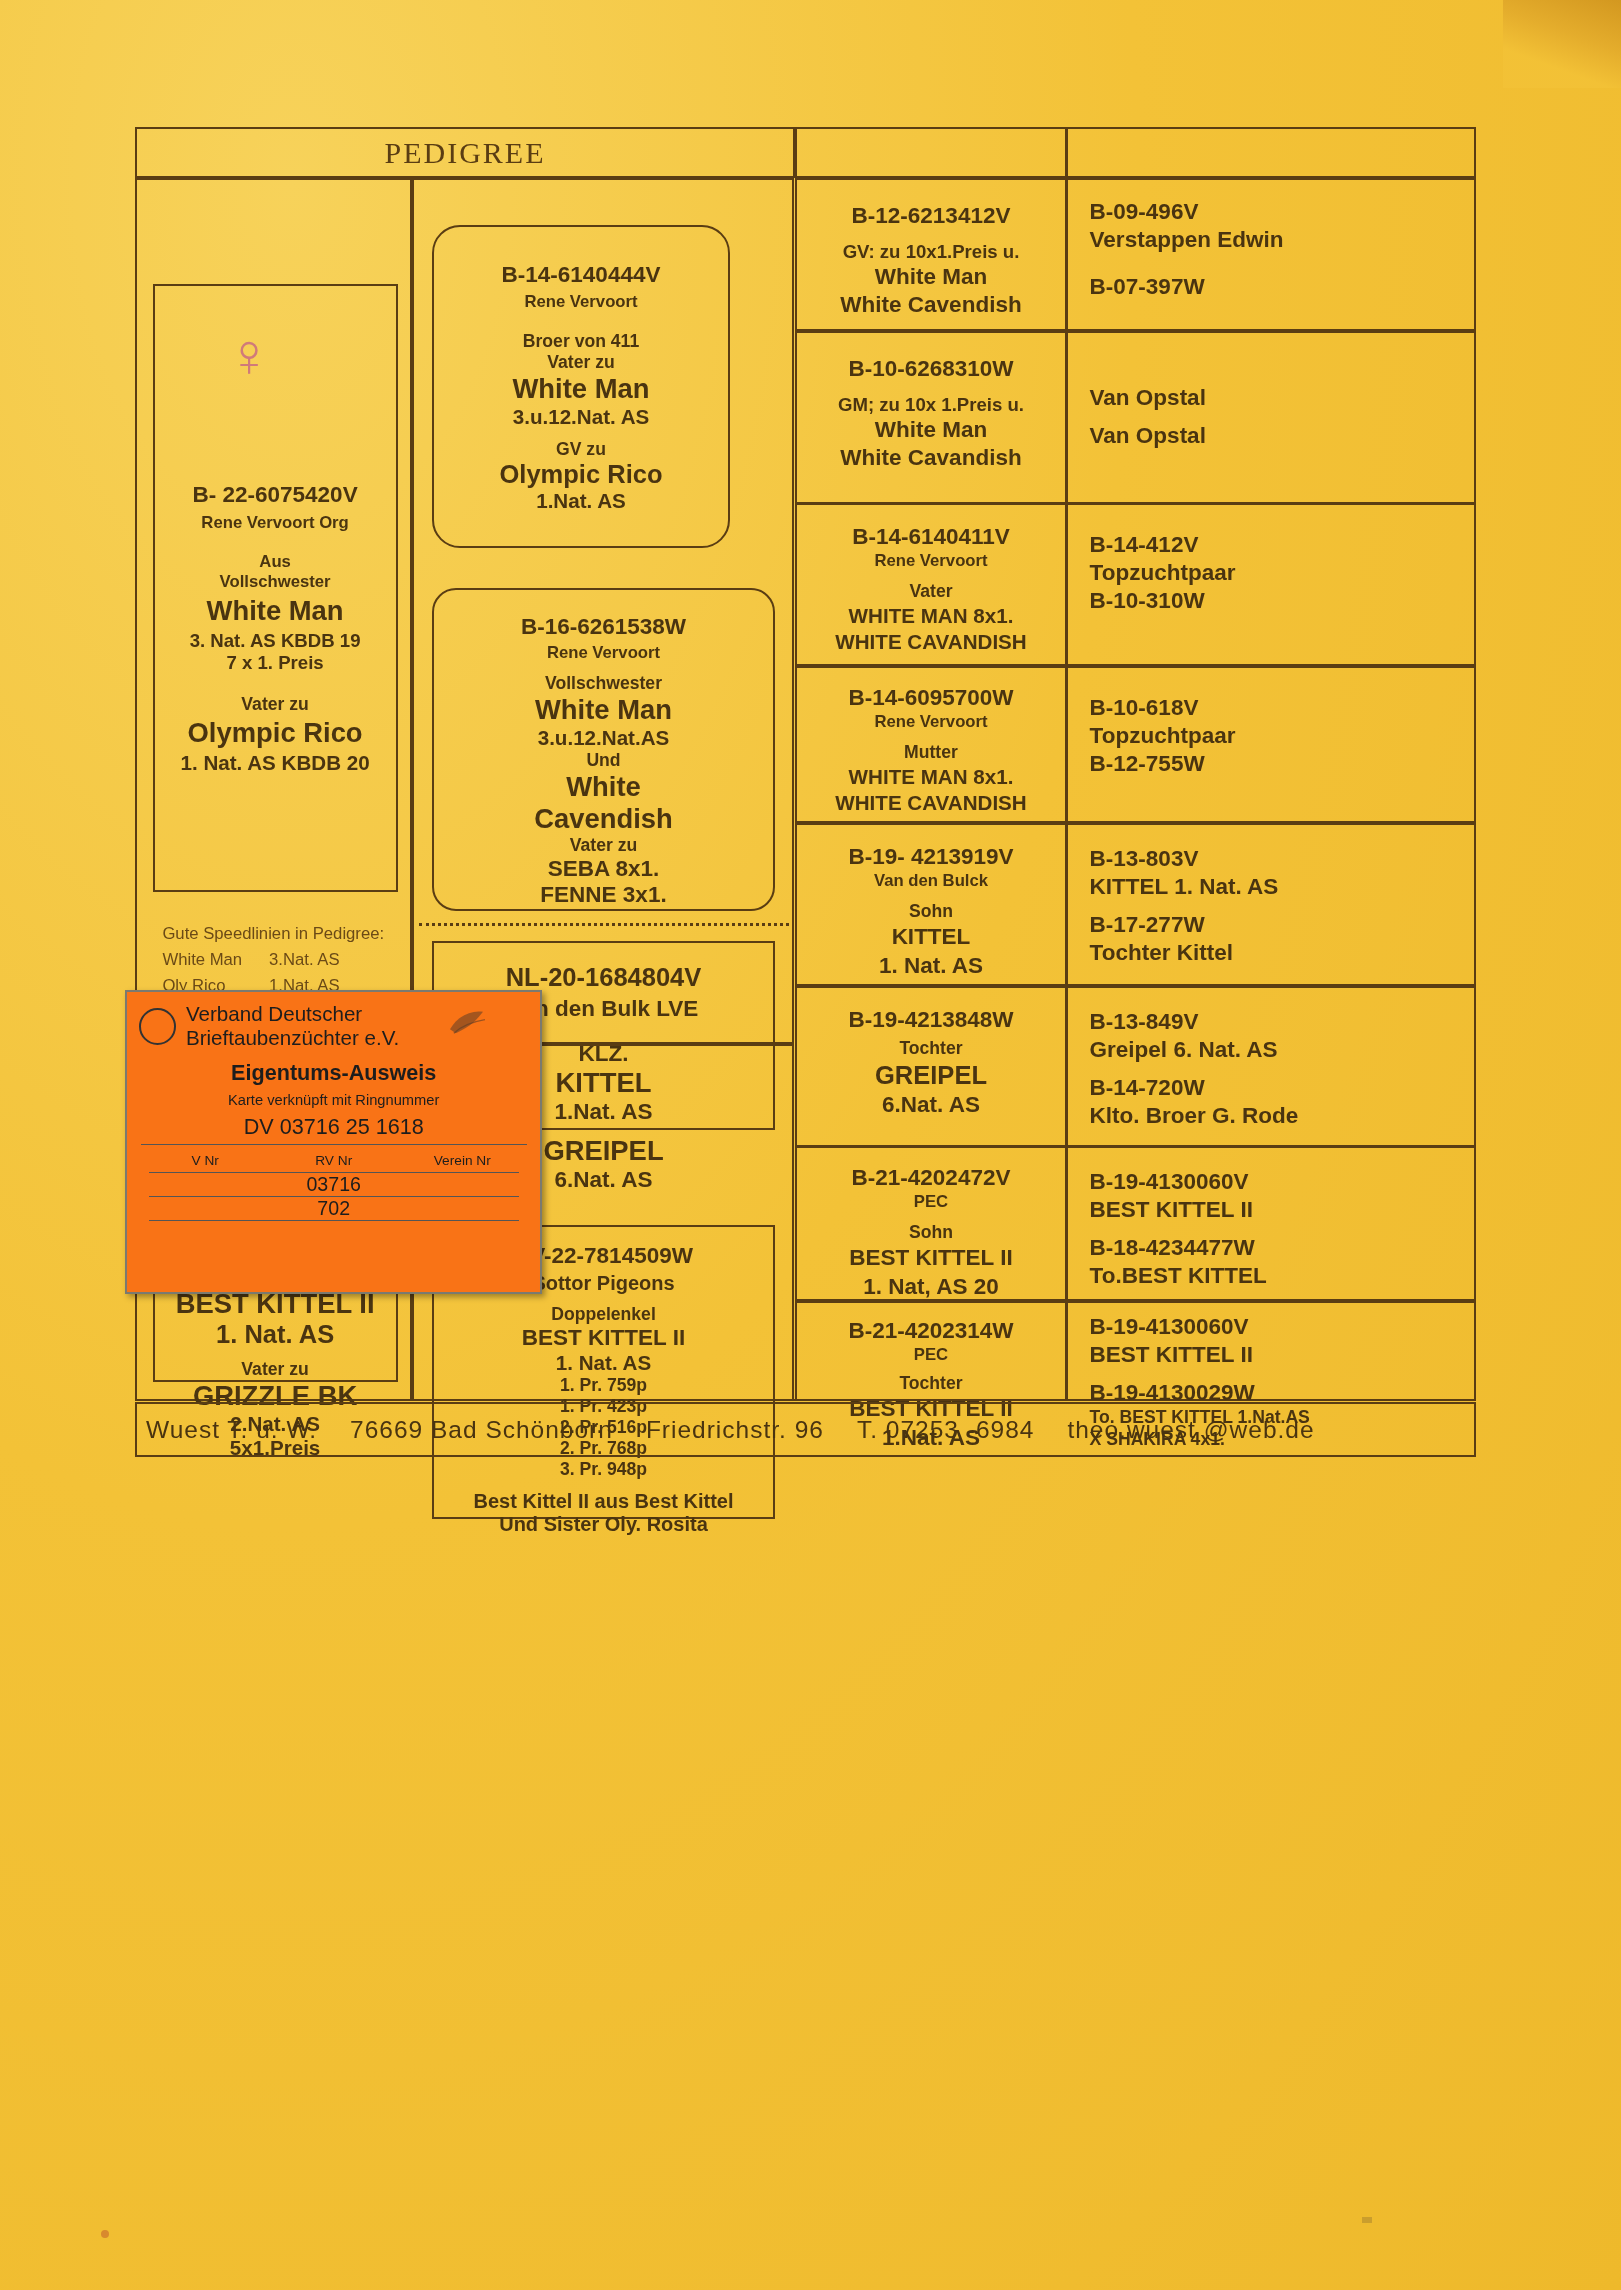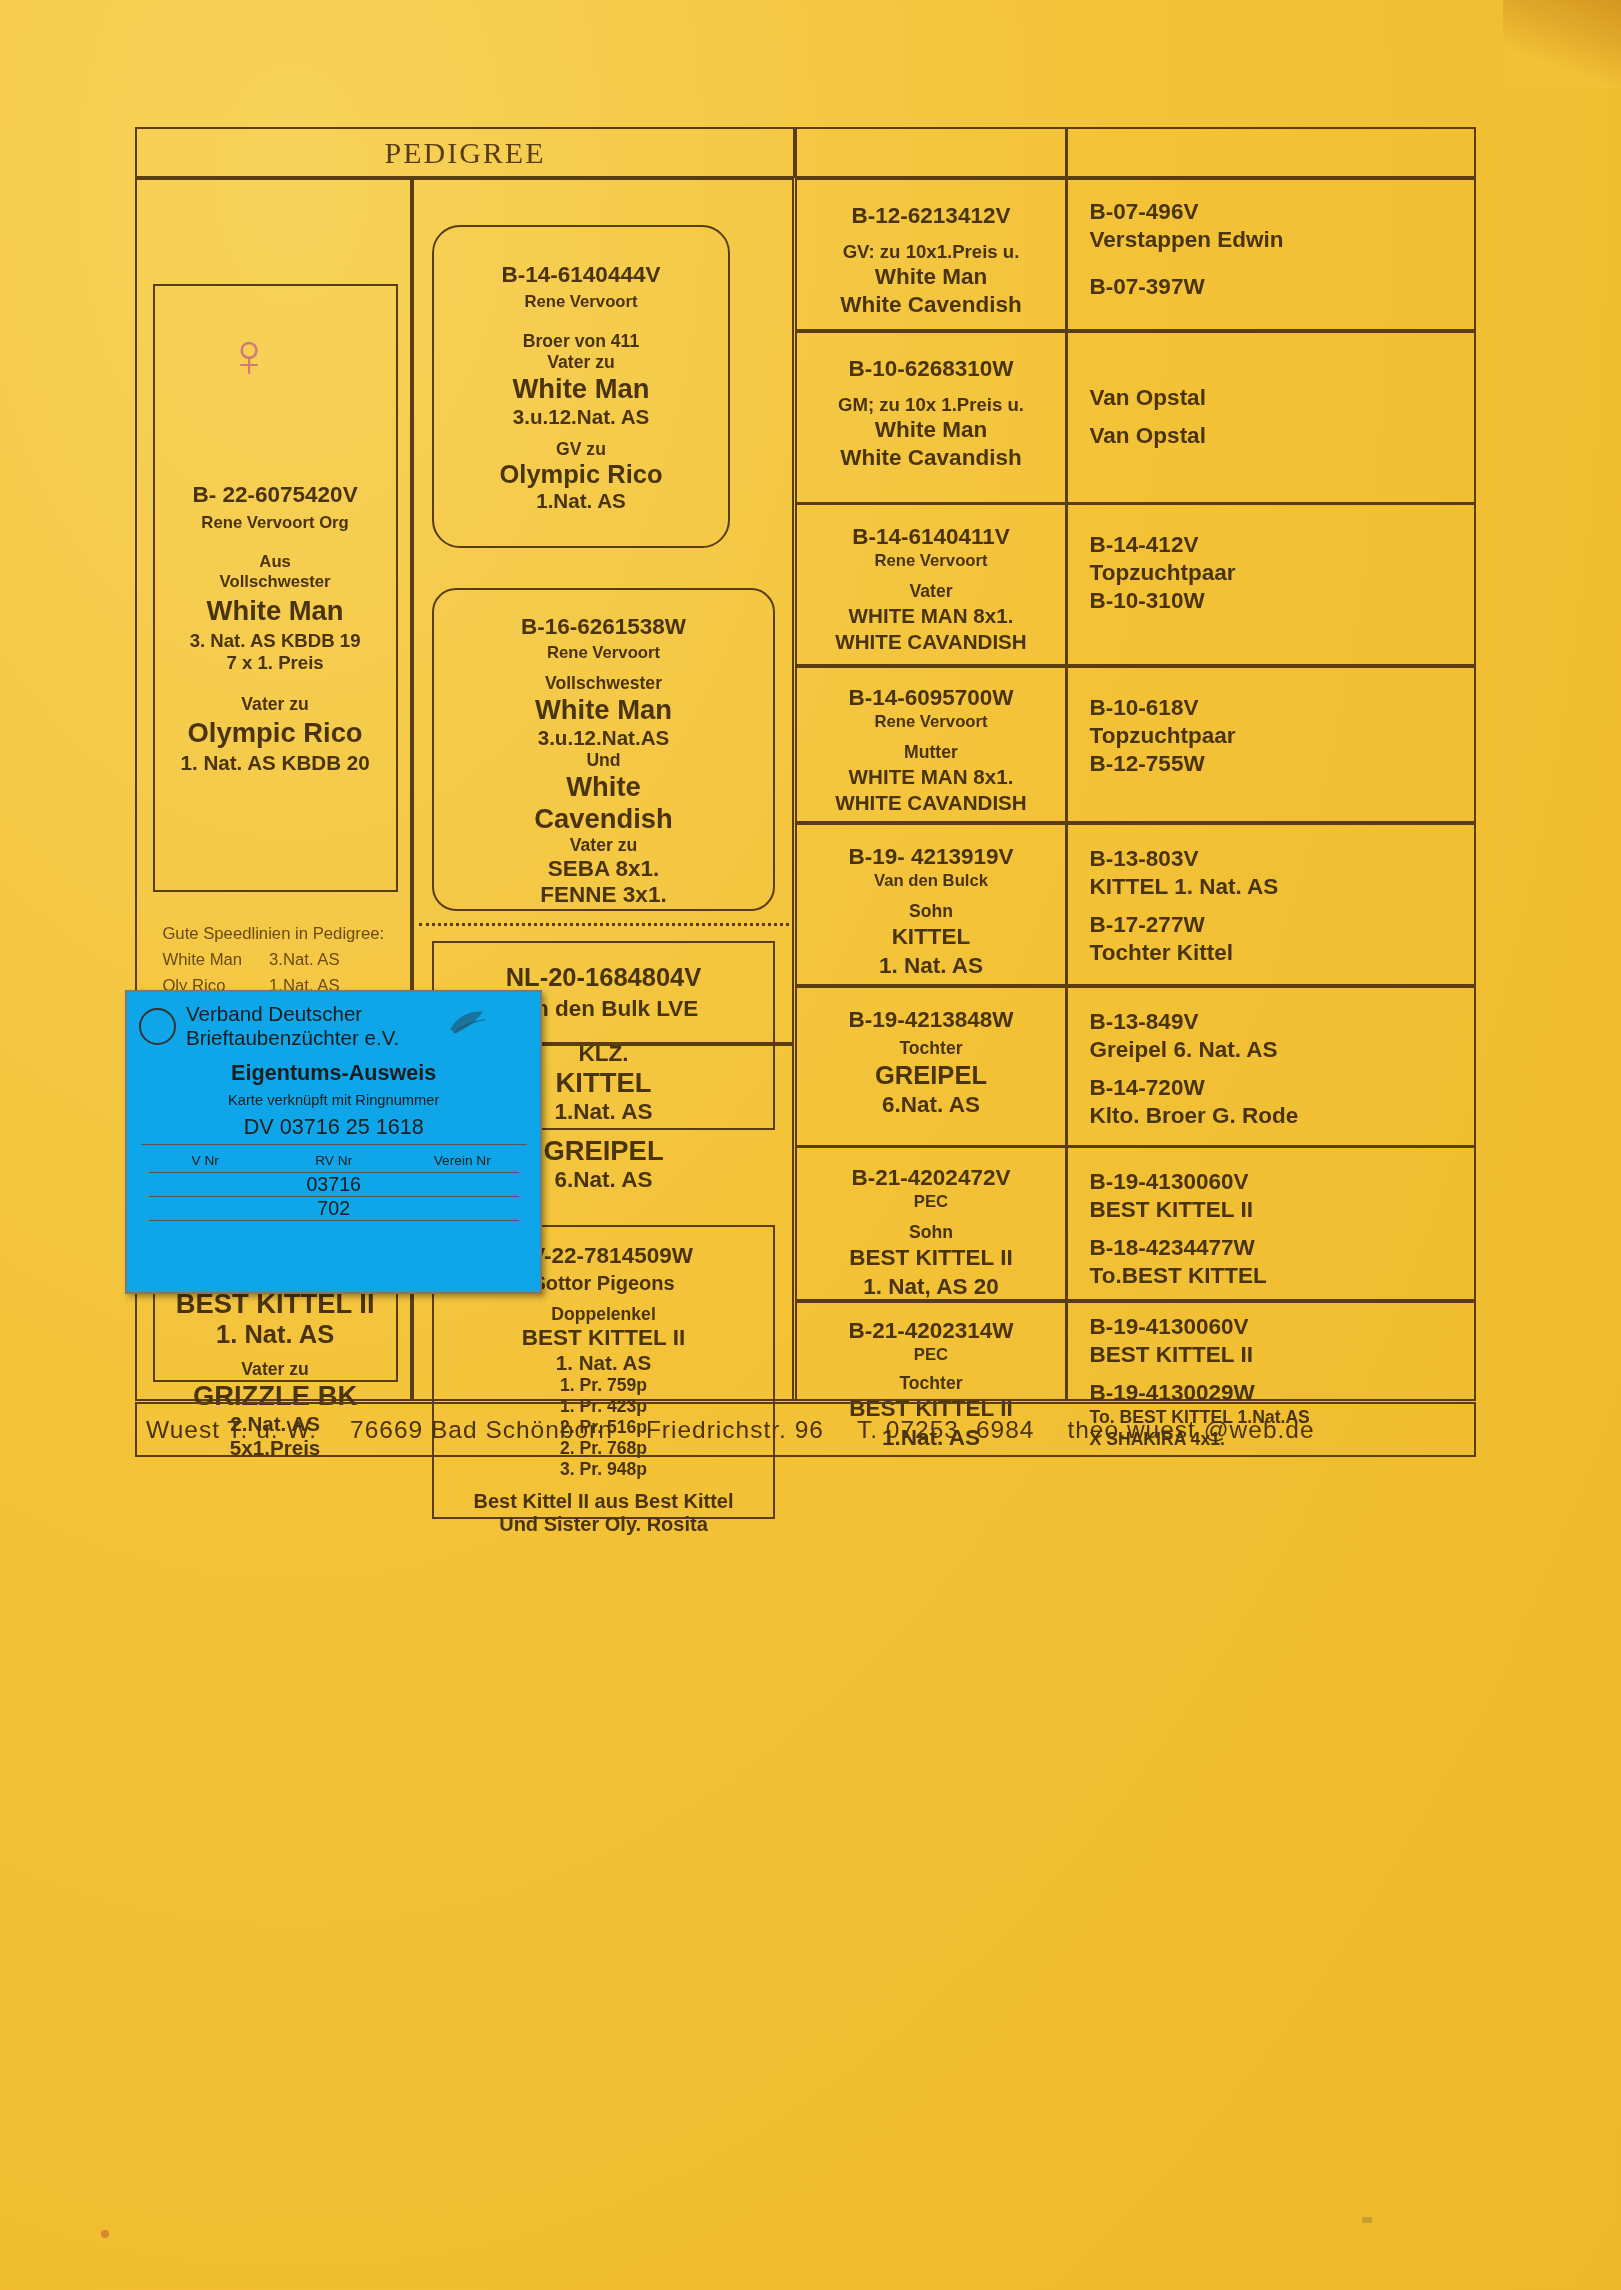--- a/index.html
+++ b/index.html
@@ -59,21 +59,21 @@
   .s18{font-size:20.6px;}
   .s20{font-size:22.5px;}
   .s22{font-size:25.5px;}
   .s24{font-size:27.4px;}
   .gap{height:9.8px;}
 
   
   #card{
     position:absolute;
     left:-9.8px;top:863px;width:417px;height:304px;
-    background:#0ea5e9;
+    background:#f97316;
     border:2px solid #7a7a70;
     box-shadow:2.9px 2.9px 5.9px rgba(0,0,0,.35);
     font-family:"Liberation Sans",sans-serif;
     color:#1d1d1d;
     box-sizing:border-box;
     padding:9.8px 13.7px;
   }
   #card .c-org{font-size:20.6px;line-height:1.18;margin-left:45px;}
   #card .c-title{font-size:21.6px;font-weight:bold;text-align:center;margin-top:9.8px;}
   #card .c-sub{font-size:14.7px;text-align:center;margin-top:5.9px;}
@@ -320,21 +320,21 @@
   </div>
   <div class="cellbox" style="left:660px;top:1174px;width:272px;height:100px;padding-top:13.7px;">
     <div class="b s20">B-21-4202314W</div>
     <div class="s15 b">PEC</div>
     <div class="s16 b" style="margin-top:7.8px;">Tochter</div>
     <div class="b s20">BEST KITTEL II</div>
     <div class="b s20">1.Nat. AS</div>
   </div>
 
   <div class="cellbox" style="left:931px;top:51px;width:410px;height:153px;text-align:left;padding:17.6px 0 0 21.6px;">
-    <div class="b s20">B-07-496V</div>
+    <div class="b s20">B-09-496V</div>
     <div class="b s20">Verstappen Edwin</div>
     <div class="gap"></div>
       <div class="gap"></div>
     <div class="b s20">B-07-397W</div>
   </div>
   <div class="cellbox" style="left:931px;top:204px;width:410px;height:173px;text-align:left;padding:51px 0 0 21.6px;">
     <div class="b s20">Van Opstal</div>
     <div class="gap"></div>
     <div class="b s20">Van Opstal</div>
   </div>

